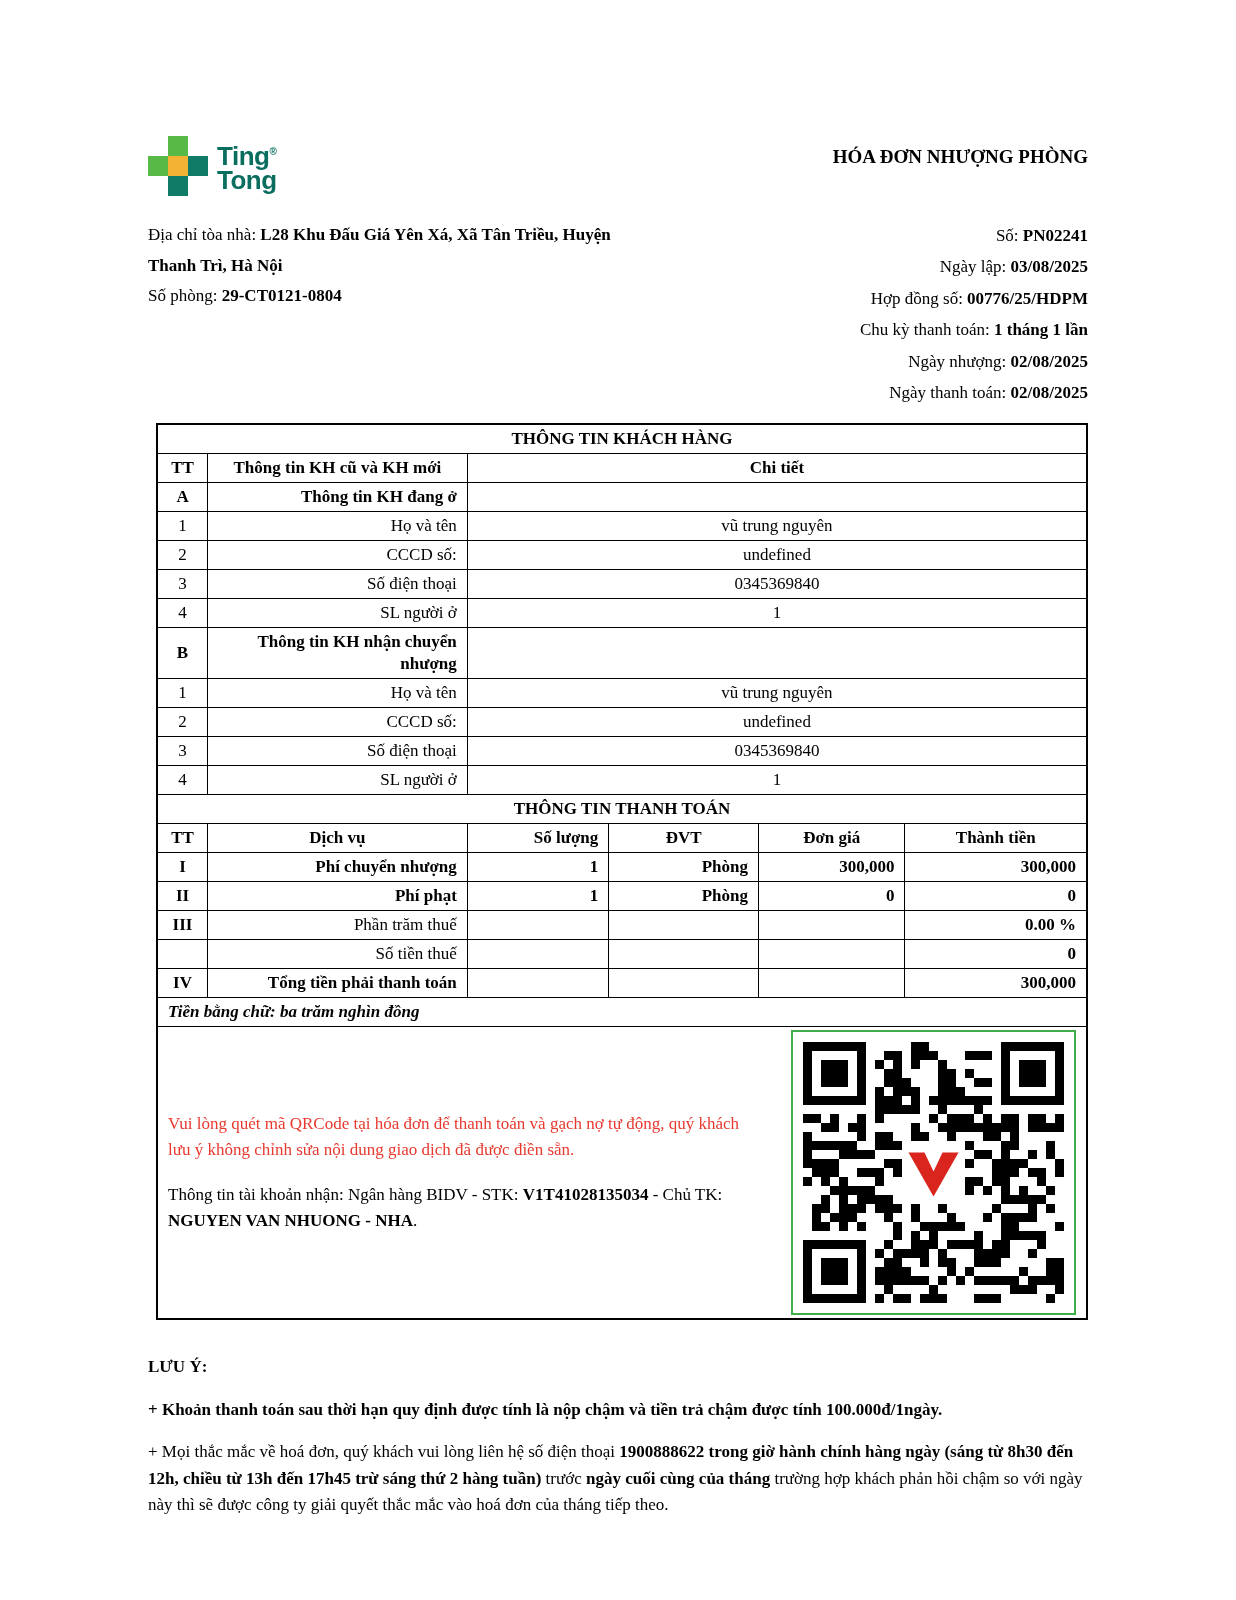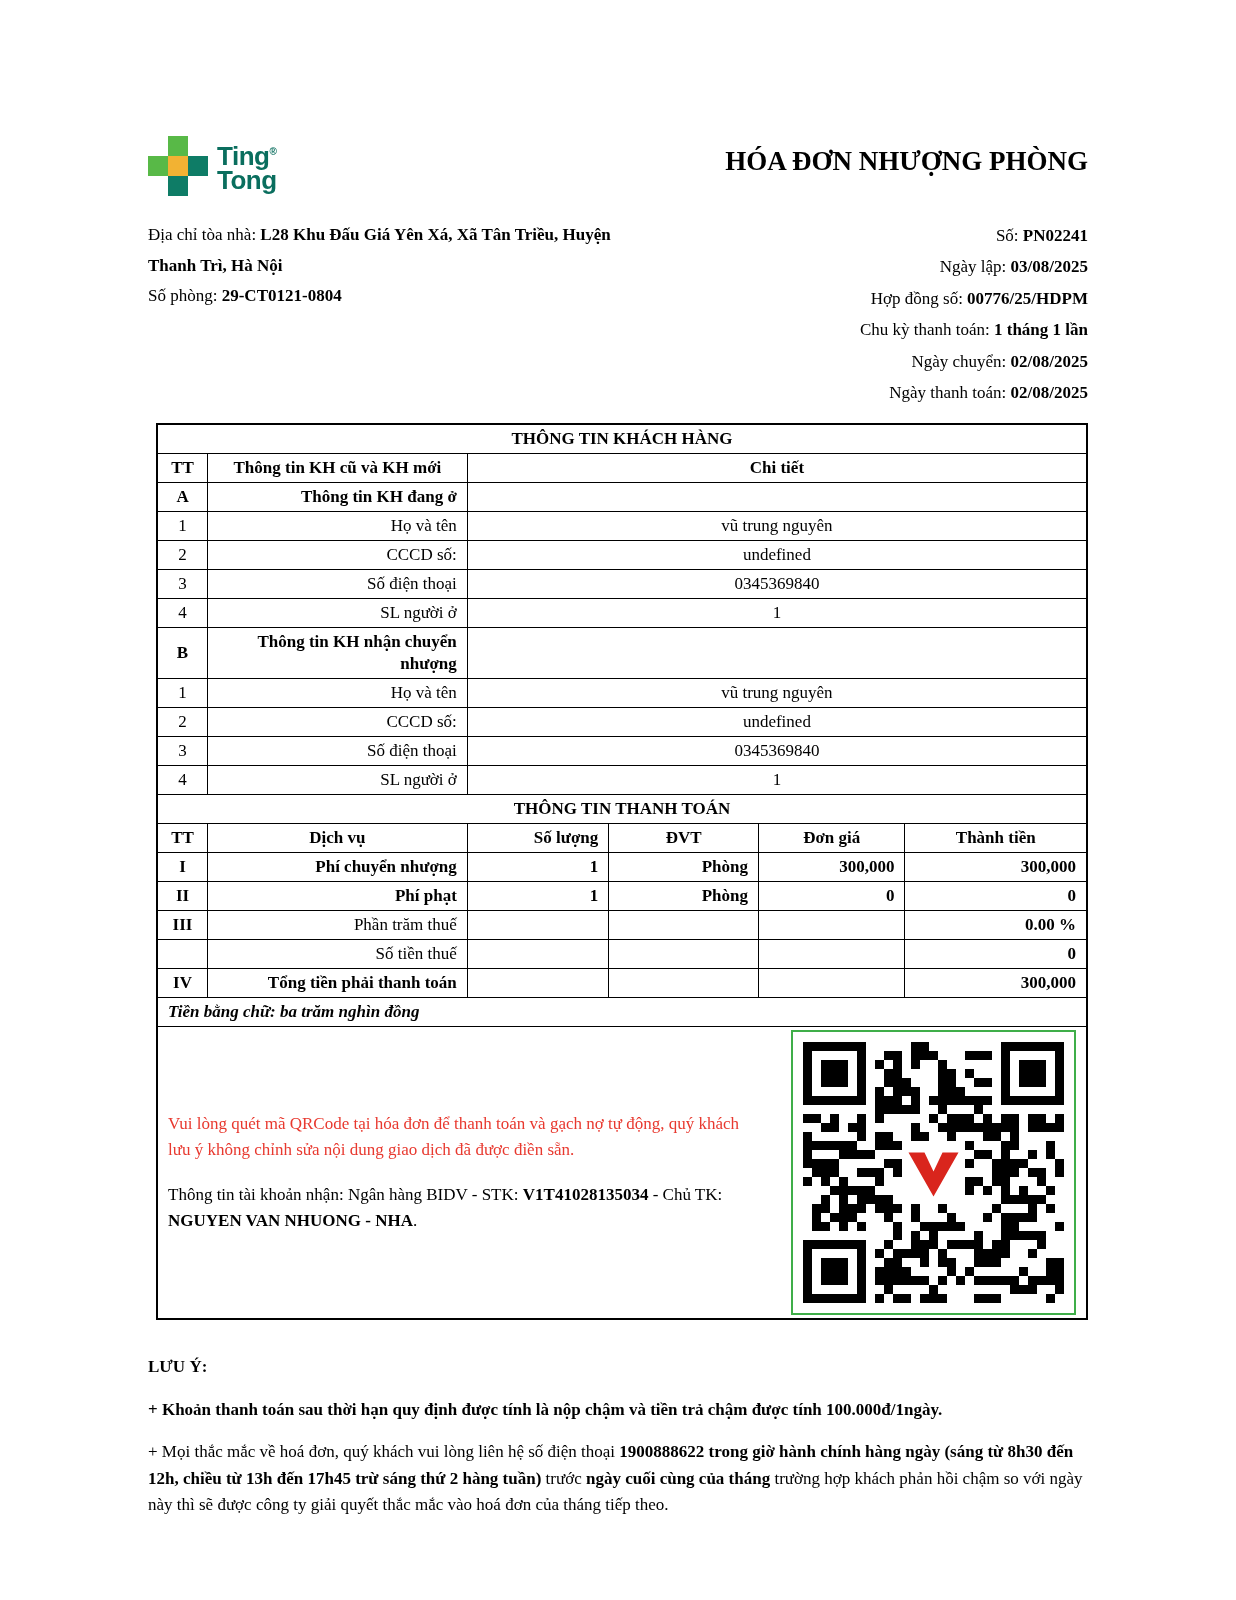--- a/index.html
+++ b/index.html
@@ -13,21 +13,21 @@
 
   
   .header-row { display:flex; justify-content:space-between; align-items:flex-start; }
   .logo { display:flex; align-items:center; gap:9px; }
   .logo-text {
     font-family:"Liberation Sans", sans-serif; font-weight:bold;
     font-size:26px; line-height:25px; color:var(--logo-text, #0a6e5e);
     letter-spacing:-0.5px;
   }
   .logo-text sup { font-size:10px; vertical-align:super; }
-  .doc-title { font-size:27px; font-weight:bold; margin-top:10px; text-align:right; }
+  .doc-title { font-size:19px; font-weight:bold; margin-top:10px; text-align:right; }
 
   
   .info-row { display:flex; justify-content:space-between; margin-top:24px; }
   .info-left { width:512px; line-height:1.8; }
   .info-left p { margin:0; }
   .info-right { text-align:right; line-height:1.85; }
   .info-right p { margin:0; }
 
   
   .inv-wrap { margin-top:14px;padding-left:8px; }
@@ -77,21 +77,21 @@
   <div class="info-row">
     <div class="info-left">
       <p><span>Địa chỉ tòa nhà: </span><b>L28 Khu Đấu Giá Yên Xá, Xã Tân Triều, Huyện Thanh Trì, Hà Nội</b></p>
       <p><span>Số phòng: </span><b>29-CT0121-0804</b></p>
     </div>
     <div class="info-right">
         <p><span>Số: </span><b>PN02241</b></p>
         <p><span>Ngày lập: </span><b>03/08/2025</b></p>
         <p><span>Hợp đồng số: </span><b>00776/25/HDPM</b></p>
         <p><span>Chu kỳ thanh toán: </span><b>1 tháng 1 lần</b></p>
-        <p><span>Ngày chuyển: </span><b>02/08/2025</b></p>
+        <p><span>Ngày nhượng: </span><b>02/08/2025</b></p>
         <p><span>Ngày thanh toán: </span><b>02/08/2025</b></p>
       </div>
   </div>
 
   <div class="inv-wrap">
     <table class="inv">
       <colgroup>
         <col style="width:50px">
           <col style="width:257px">
           <col style="width:140px">

